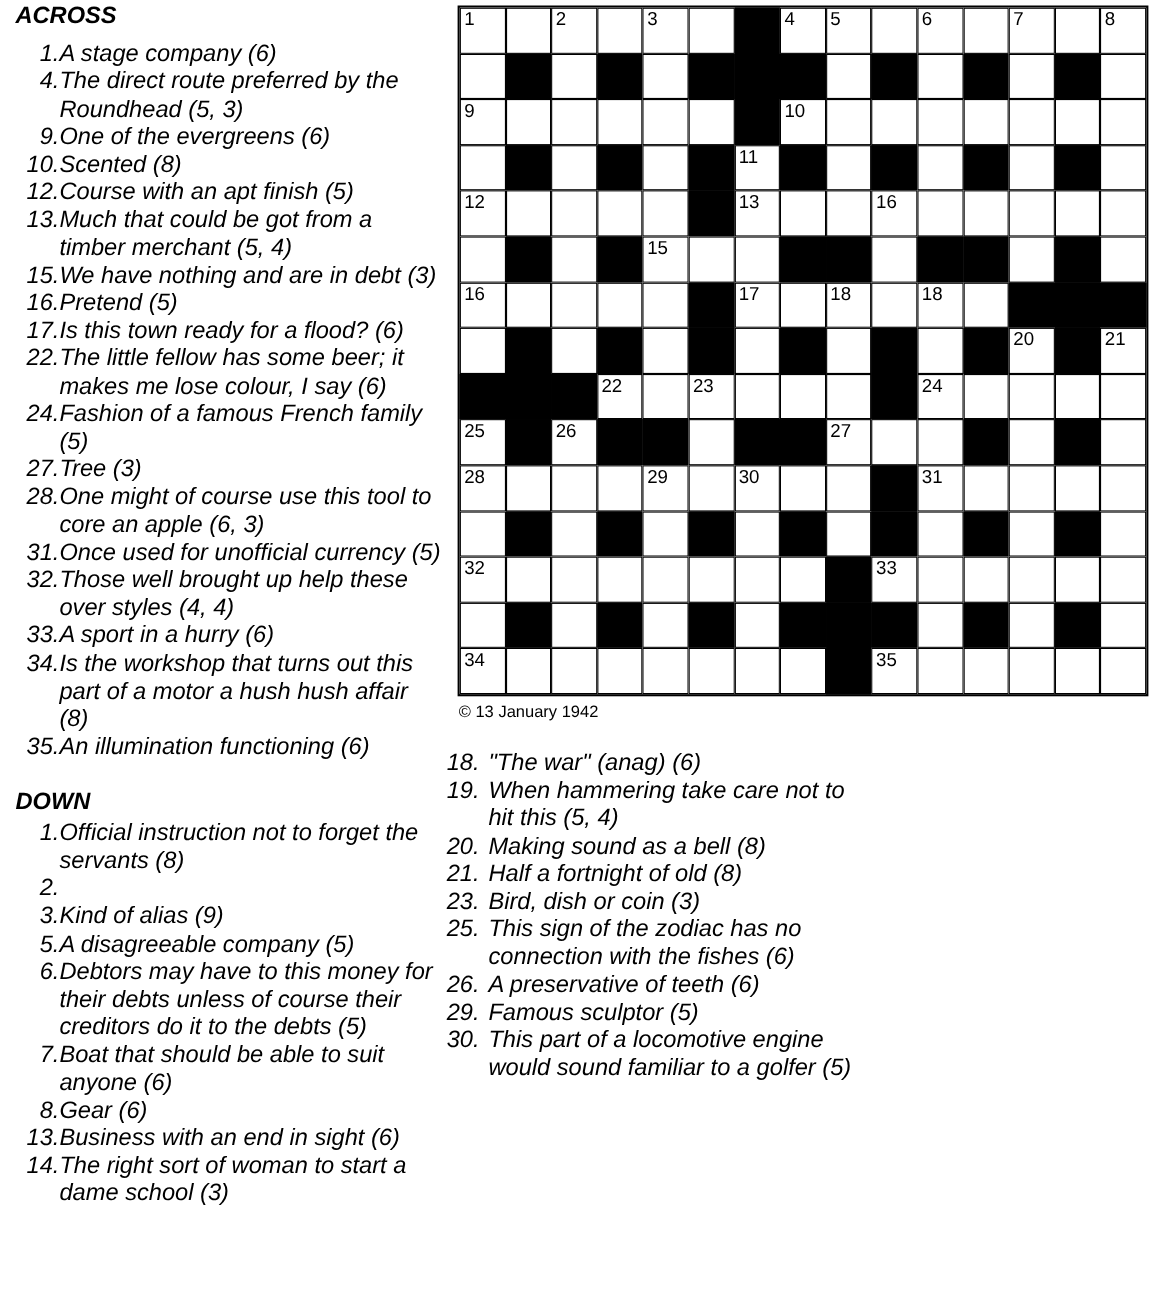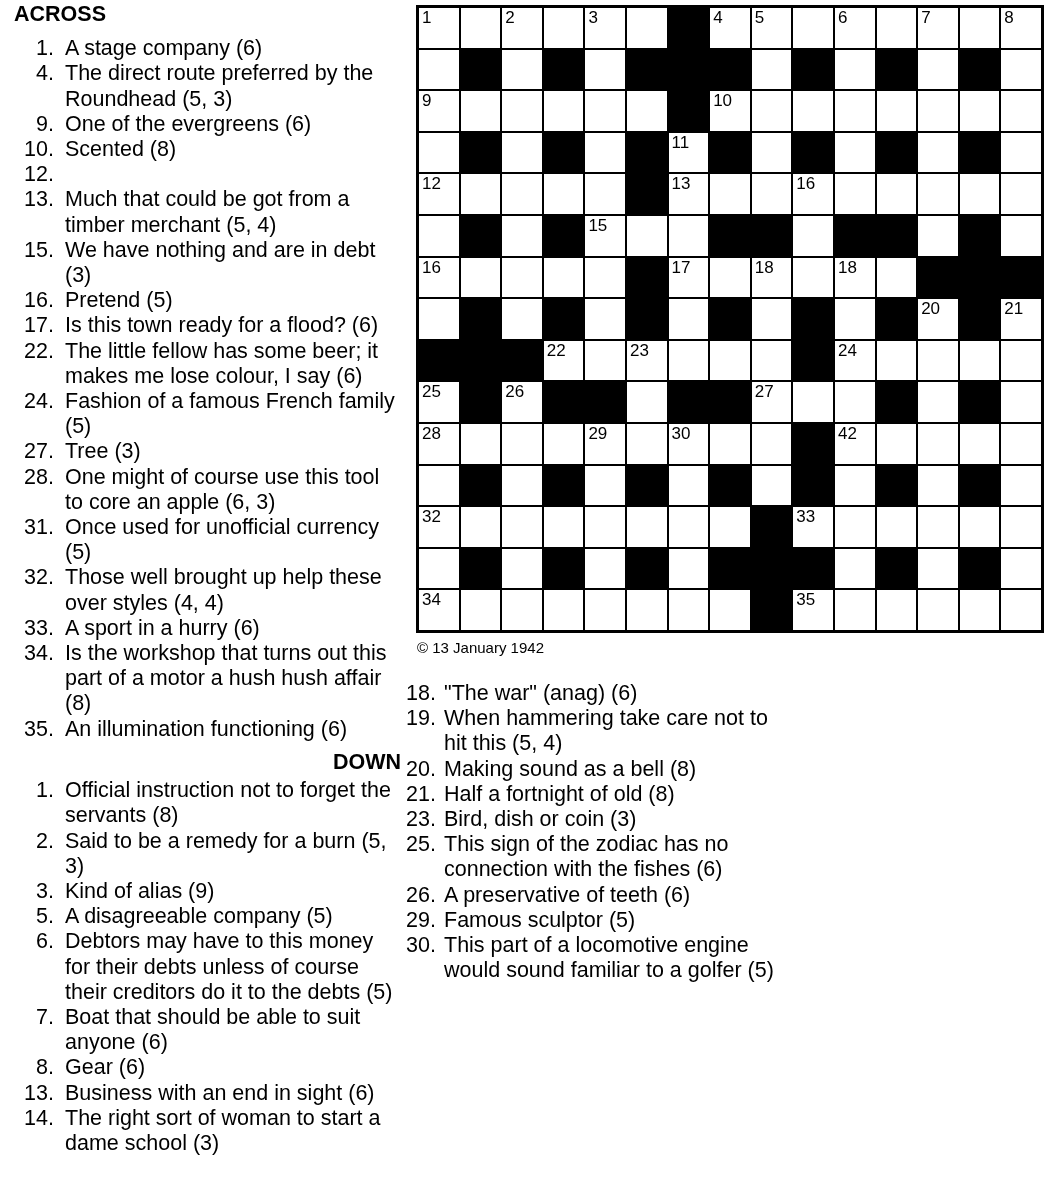--- a/index.html
+++ b/index.html
@@ -4,31 +4,31 @@
 <style>
   html, body { margin: 0; padding: 0; }
   body {
     width: 1050px; height: 1180px;
     position: relative;
     background: #ffffff;
     color: #000000;
     font-family: "Liberation Sans", sans-serif;
     overflow: hidden;
   }
-  .clues-col { position: absolute; }
+  .clues-col { position: absolute; font-style: italic; }
   #col-left  { left: 14px;  top: 2px;   width: 387px; }
   #col-right { left: 396px; top: 681px; width: 392px; }
   .section-title {
     font-size: 21.5px; font-weight: bold; line-height: 25.2px;
     margin: 0 0 9px 0;
   }
-  #down-title { margin-top: 8px; margin-bottom: 3px; text-align: right; }
+  #down-title { margin-top: 25px; margin-bottom: 3px; }
   .clue { display: flex; font-size: 21.5px; line-height: 25.2px; }
   .clue .num { flex: 0 0 40px; text-align: right; white-space: nowrap; }
-  .clue .txt { flex: 1 1 auto; margin-left: 11px; }
+  .clue .txt { flex: 1 1 auto; margin-left: 0; }
   #col-right .clue .txt { margin-left: 8px; }
 
   #grid {
     position: absolute; left: 416px; top: 5px;
     display: grid;
     grid-template-columns: repeat(15, 41.6px);
     grid-auto-rows: 41.6px;
     border: 2px solid #000;
     background: #fff;
   }
@@ -65,20 +65,21 @@
       <div class="clue">
         <span class="num">9.</span>
         <span class="txt">One of the evergreens (6)</span>
       </div>
       <div class="clue">
         <span class="num">10.</span>
         <span class="txt">Scented (8)</span>
       </div>
       <div class="clue">
         <span class="num">12.</span>
+        <span class="txt">Course with an apt finish (5)</span>
       </div>
       <div class="clue">
         <span class="num">13.</span>
         <span class="txt">Much that could be got from a timber merchant (5, 4)</span>
       </div>
       <div class="clue">
         <span class="num">15.</span>
         <span class="txt">We have nothing and are in debt (3)</span>
       </div>
       <div class="clue">
@@ -127,21 +128,20 @@
       </div>
     </div>
   <div class="section-title" id="down-title">DOWN</div>
   <div id="down-list-left">
       <div class="clue">
         <span class="num">1.</span>
         <span class="txt">Official instruction not to forget the servants (8)</span>
       </div>
       <div class="clue">
         <span class="num">2.</span>
-        <span class="txt">Said to be a remedy for a burn (5, 3)</span>
       </div>
       <div class="clue">
         <span class="num">3.</span>
         <span class="txt">Kind of alias (9)</span>
       </div>
       <div class="clue">
         <span class="num">5.</span>
         <span class="txt">A disagreeable company (5)</span>
       </div>
       <div class="clue">
@@ -382,21 +382,21 @@
       <span class="cellnum">29</span>
     </div>
     <div class="cell"></div>
     <div class="cell">
       <span class="cellnum">30</span>
     </div>
     <div class="cell"></div>
     <div class="cell"></div>
     <div class="cell black"></div>
     <div class="cell">
-      <span class="cellnum">42</span>
+      <span class="cellnum">31</span>
     </div>
     <div class="cell"></div>
     <div class="cell"></div>
     <div class="cell"></div>
     <div class="cell"></div>
     <div class="cell"></div>
     <div class="cell black"></div>
     <div class="cell"></div>
     <div class="cell black"></div>
     <div class="cell"></div>

